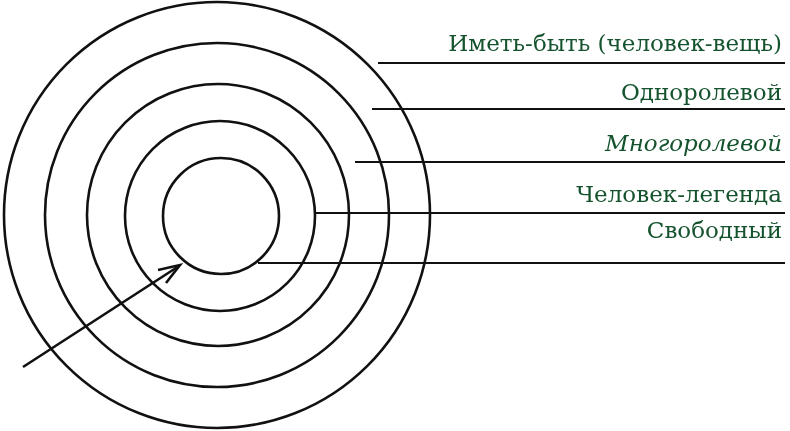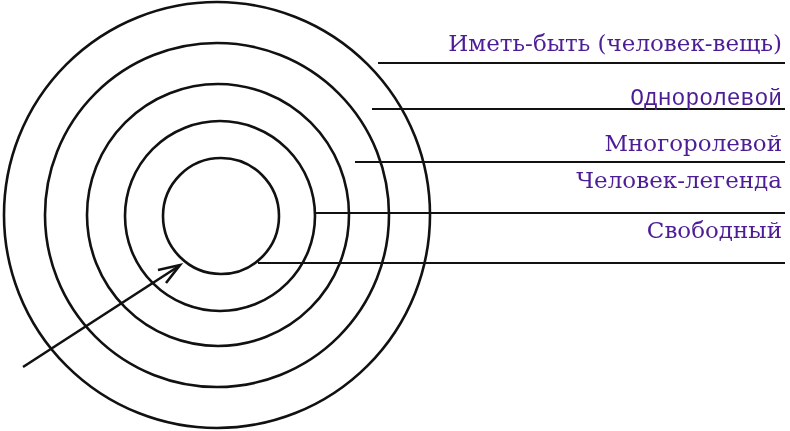--- a/index.html
+++ b/index.html
@@ -1,18 +1,18 @@
 <!DOCTYPE html>
 <html><head>
 <meta charset="utf-8">
 <style>
   html, body { margin: 0; padding: 0; background: #ffffff; }
   body { width: 790px; height: 431px; position: relative; overflow: hidden; }
   svg { position: absolute; left: 0; top: 0; }
-  .lbl { position: absolute; right: 8px; font-family: "DejaVu Serif", "Liberation Serif", serif; font-size: 23px; color: #4c1d95; white-space: nowrap; line-height: 1; }
+  .lbl { position: absolute; right: 8px; font-family: "DejaVu Serif", "Liberation Serif", serif; font-size: 23px; color: #14532d; white-space: nowrap; line-height: 1; }
 </style>
 </head>
 <body>
 
 <svg width="790" height="431">
   <g fill="none" stroke="#111" stroke-width="2.6">
     <circle cx="217" cy="215" r="213"></circle>
     <circle cx="217" cy="215" r="172"></circle>
     <circle cx="218" cy="215" r="131"></circle>
     <circle cx="220" cy="216" r="95"></circle>
@@ -25,16 +25,16 @@
     <line x1="316" y1="213" x2="785" y2="213"></line>
     <line x1="258" y1="263" x2="785" y2="263"></line>
   </g>
   <g stroke="#111" stroke-width="2.6" fill="none">
     <line x1="23" y1="367" x2="179" y2="266"></line>
     <polyline points="158,270 180,265 166,283"></polyline>
   </g>
 </svg>
 
 <div class="lbl" style="top:32px;">Иметь-быть (человек-вещь)</div>
-<div class="lbl" style="top:88px;font-family:Liberation Mono, monospace;">Одноролевой</div>
-<div class="lbl" style="top:132px;">Многоролевой</div>
-<div class="lbl" style="top:169px;">Человек-легенда</div>
+<div class="lbl" style="top:81px;">Одноролевой</div>
+<div class="lbl" style="top:132px;font-style:italic;">Многоролевой</div>
+<div class="lbl" style="top:183px;">Человек-легенда</div>
 <div class="lbl" style="top:219px;">Свободный</div>
 
 </body></html>

